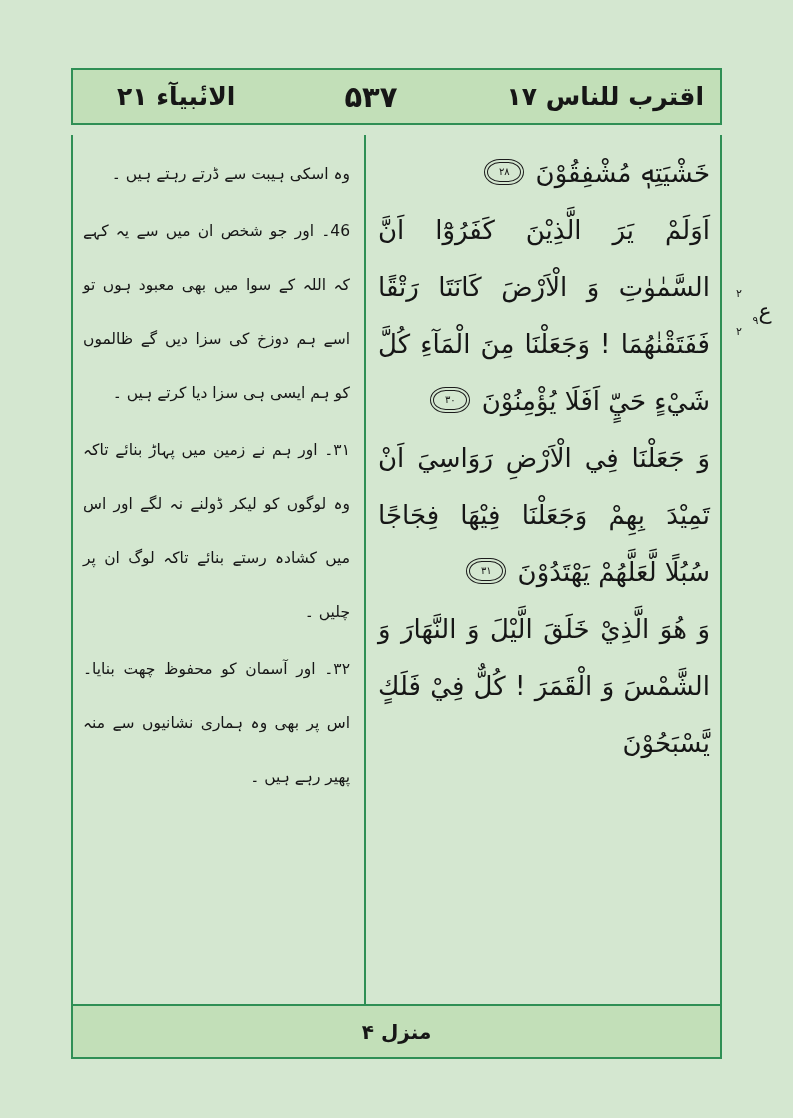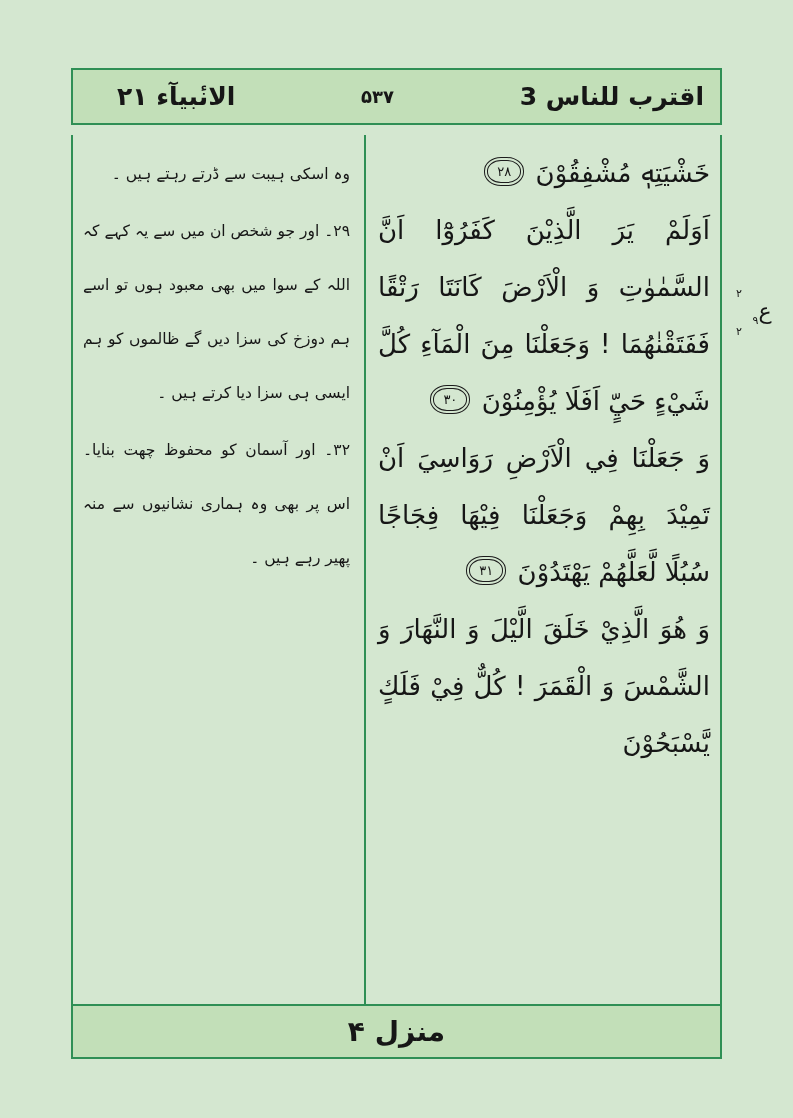--- a/index.html
+++ b/index.html
@@ -16,21 +16,21 @@
   
   .header-box{
     position:absolute;left:71px;top:68px;width:651px;height:57px;
     box-sizing:border-box;
     background:#c2dfb8;border:2px solid #2f8f55;
     display:flex;align-items:center;justify-content:space-between;
     direction:rtl;padding:0 16px;
     font-size:25px;font-weight:700;
   }
   .header-box .hitem{white-space:nowrap;margin-left:28px;}
-  .header-box .hcenter{font-size:18px;}
+  .header-box .hcenter{font-size:29px;}
 
   
   .main-area{
     position:absolute;left:71px;top:135px;width:651px;height:869px;
     box-sizing:border-box;
     border-left:2px solid #2f8f55;
     border-right:2px solid #2f8f55;
     display:flex;direction:rtl;
     overflow:hidden;
   }
@@ -47,21 +47,21 @@
     padding:12px 14px 12px 10px;
     font-size:15.5px;line-height:54px;
     text-align:justify;direction:rtl;
   }
   .upara{margin:0 0 3px 0;}
 
   
   .ayah{
     display:inline-block;
     min-width:22px;text-align:center;
-    font-size:13px;line-height:1;
+    font-size:10px;line-height:1;
     padding:4px 5px;margin:0 6px;
     border:1.5px solid #1c1c1c;
     border-radius:14px / 11px;
     outline:1px solid #1c1c1c;outline-offset:2px;
     vertical-align:middle;position:relative;top:-3px;
     background:#d4e7d0;
   }
   .ruku-sup{font-size:12px;position:relative;top:-14px;margin-right:2px;}
 
   
@@ -73,30 +73,30 @@
   .ruku-marker .rsmall{font-size:11px;}
   .ruku-marker .rletter{font-size:22px;margin-left:46px;}
   .ruku-marker .rcount{font-size:11px;vertical-align:sub;}
 
   
   .footer-box{
     position:absolute;left:71px;top:1004px;width:651px;height:55px;
     box-sizing:border-box;
     background:#c2dfb8;border:2px solid #2f8f55;
     display:flex;align-items:center;justify-content:center;
-    font-size:28px;font-weight:700;
+    font-size:20px;font-weight:700;
   }
 </style>
 </head>
 <body>
 
 <div class="page">
 
   <div class="header-box">
-    <span class="hitem">اقترب للناس 3</span>
+    <span class="hitem">اقترب للناس ۱۷</span>
     <span class="hitem hcenter">۵۳۷</span>
     <span class="hitem">الانٔبیآء ۲۱</span>
   </div>
 
   <div class="main-area">
 
     <div class="arabic-col">
       <div class="averse">
         <span>خَشْيَتِهٖ مُشْفِقُوْنَ</span>
         <span class="ayah">۲۸</span>
@@ -110,21 +110,22 @@
         <span class="ayah">۳۱</span>
       </div>
       <div class="averse">
         <span>وَ هُوَ الَّذِيْ خَلَقَ الَّيْلَ وَ النَّهَارَ وَ الشَّمْسَ وَ الْقَمَرَ ! كُلٌّ فِيْ فَلَكٍ يَّسْبَحُوْنَ</span>
         
       </div>
     </div>
 
     <div class="urdu-col">
       <p class="upara">وہ اسکی ہیبت سے ڈرتے رہتے ہیں ۔</p>
-      <p class="upara">۲۹۔ اور جو شخص ان میں سے یہ کہے کہ اللہ کے سوا میں بھی معبود ہوں تو اسے ہم دوزخ کی سزا دیں گے ظالموں کو ہم ایسی ہی سزا دیا کرتے ہیں ۔</p>
+      <p class="upara">46۔ اور جو شخص ان میں سے یہ کہے کہ اللہ کے سوا میں بھی معبود ہوں تو اسے ہم دوزخ کی سزا دیں گے ظالموں کو ہم ایسی ہی سزا دیا کرتے ہیں ۔</p>
+      <p class="upara">۳۱۔ اور ہم نے زمین میں پہاڑ بنائے تاکہ وہ لوگوں کو لیکر ڈولنے نہ لگے اور اس میں کشادہ رستے بنائے تاکہ لوگ ان پر چلیں ۔</p>
       <p class="upara">۳۲۔ اور آسمان کو محفوظ چھت بنایا۔ اس پر بھی وہ ہماری نشانیوں سے منہ پھیر رہے ہیں ۔</p>
 
     </div>
 
   </div>
 
   <div class="ruku-marker">
     <span class="rsmall">۲</span>
     <span class="rletter"><span>ع</span><span class="rcount">۹</span></span>
     <span class="rsmall">۲</span>

